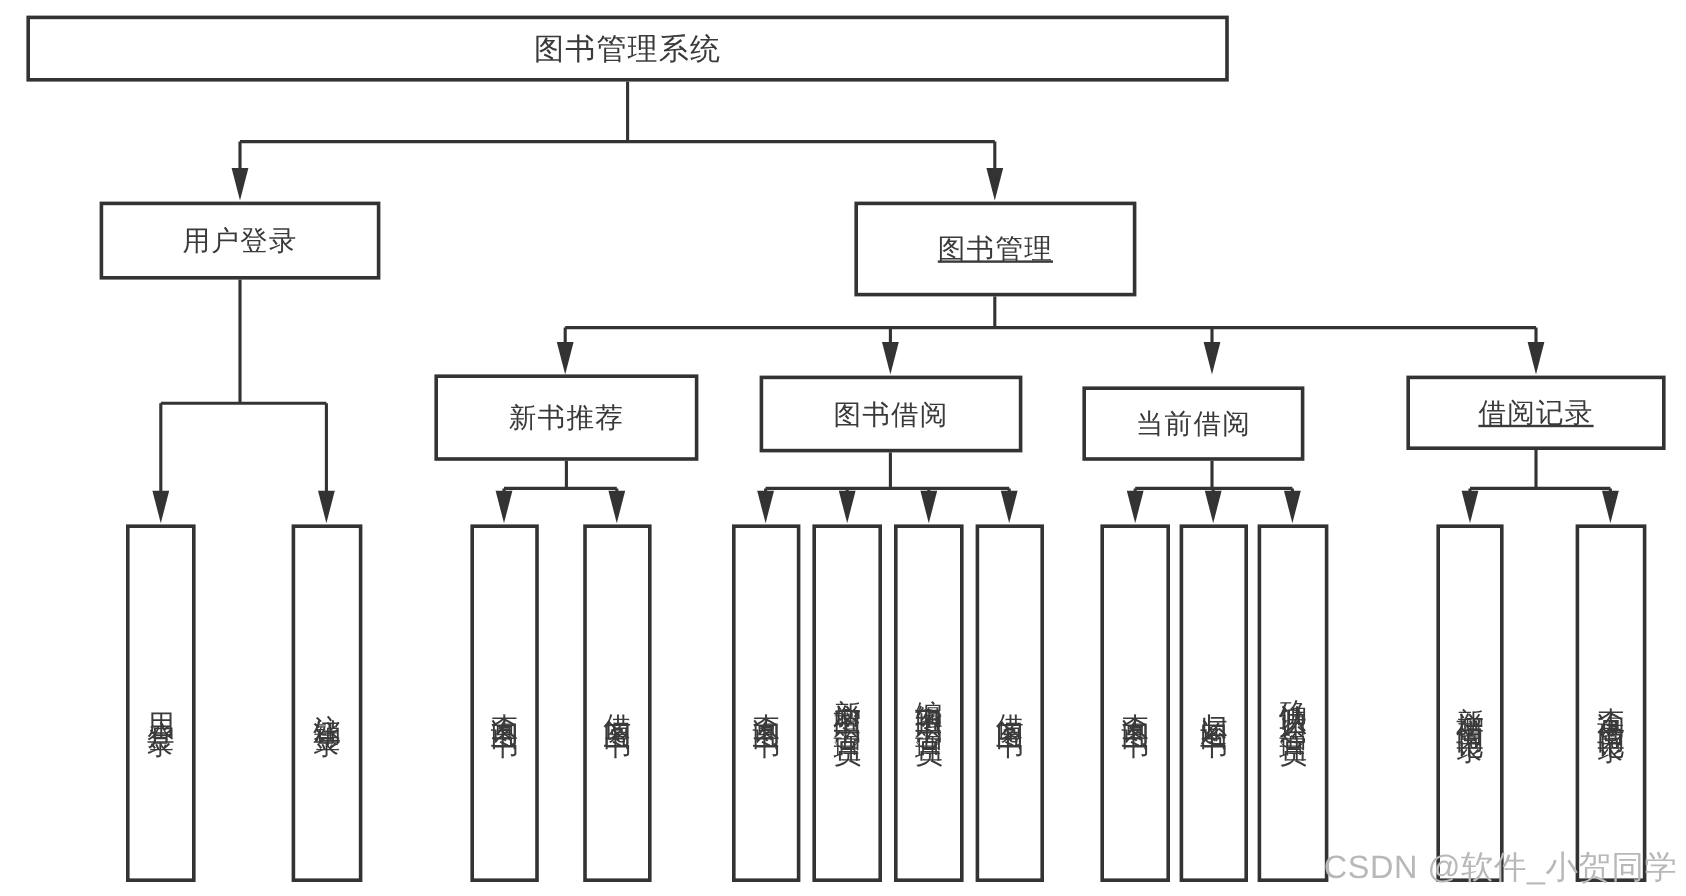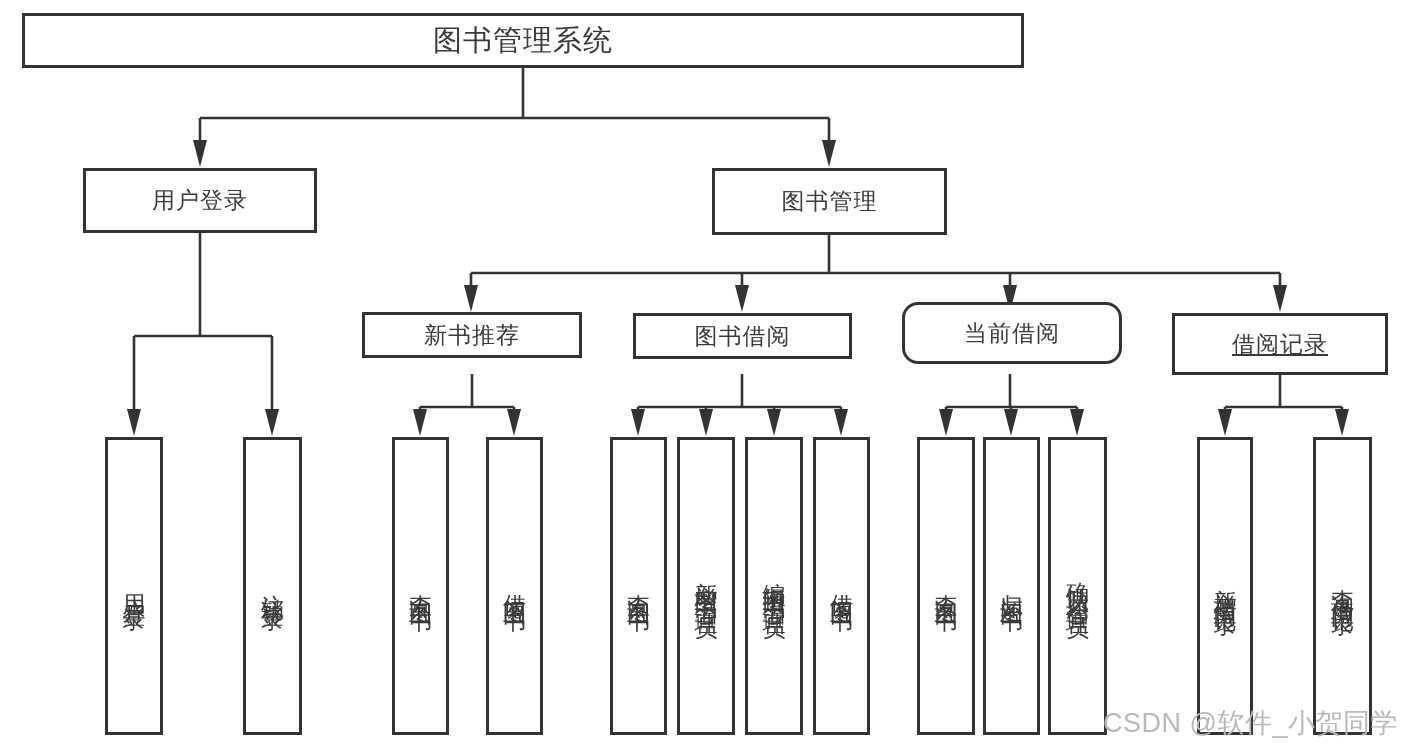--- a/index.html
+++ b/index.html
@@ -22,21 +22,21 @@
   svg.connectors polygon{fill:var(--line);stroke:none;}
   .node{
     position:absolute;
     background:var(--box-bg);
     border:3px solid var(--line);
     display:flex;align-items:center;justify-content:center;
     z-index:2;
     color:var(--text);
   }
   .hnode{font-size:23px;letter-spacing:1px;}
-  .root-node{font-size:29px;letter-spacing:1px;}
+  .root-node{font-size:25px;letter-spacing:1px;}
   .vnode span{
     writing-mode:vertical-rl;
     text-orientation:mixed;
     font-size:23px;
     letter-spacing:5px;
     line-height:1;
     color:var(--text);
     white-space:nowrap;
   }
   .watermark{
@@ -99,25 +99,25 @@
     <g>
       <path d="M1280 374 V407 M1225 407 H1342 M1225 407 V417 M1342 407 V417"></path>
       <polygon points="1218,409 1232,409 1225,436"></polygon>
       <polygon points="1335,409 1349,409 1342,436"></polygon>
     </g>
   </svg>
 
   <div class="node root-node" style="left:22px;top:13px;width:1002px;height:55px;">图书管理系统</div>
 
   <div class="node hnode" style="left:83px;top:168px;width:234px;height:65px;">用户登录</div>
-  <div class="node hnode" style="left:712px;top:168px;width:235px;height:67px;">图书管理</div>
+  <div class="node hnode" style="left:712px;top:168px;width:235px;height:79px;text-decoration:underline;">图书管理</div>
 
-  <div class="node hnode" style="left:362px;top:312px;width:220px;height:46px;">新书推荐</div>
-  <div class="node hnode" style="left:633px;top:313px;width:219px;height:46px;">图书借阅</div>
-  <div class="node hnode" style="left:902px;top:302px;width:220px;height:62px;border-radius:16px;">当前借阅</div>
+  <div class="node hnode" style="left:362px;top:312px;width:220px;height:72px;">新书推荐</div>
+  <div class="node hnode" style="left:633px;top:313px;width:219px;height:64px;">图书借阅</div>
+  <div class="node hnode" style="left:902px;top:322px;width:185px;height:62px;">当前借阅</div>
   <div class="node hnode" style="left:1172px;top:313px;width:216px;height:62px;text-decoration:underline;">借阅记录</div>
 
   <div class="node vnode" style="left:105px;top:437px;width:58px;height:298px;">
     <span>用户登录</span>
   </div>
   <div class="node vnode" style="left:243px;top:437px;width:59px;height:298px;">
     <span>注销登录</span>
   </div>
 
   <div class="node vnode" style="left:392px;top:437px;width:57px;height:298px;">

